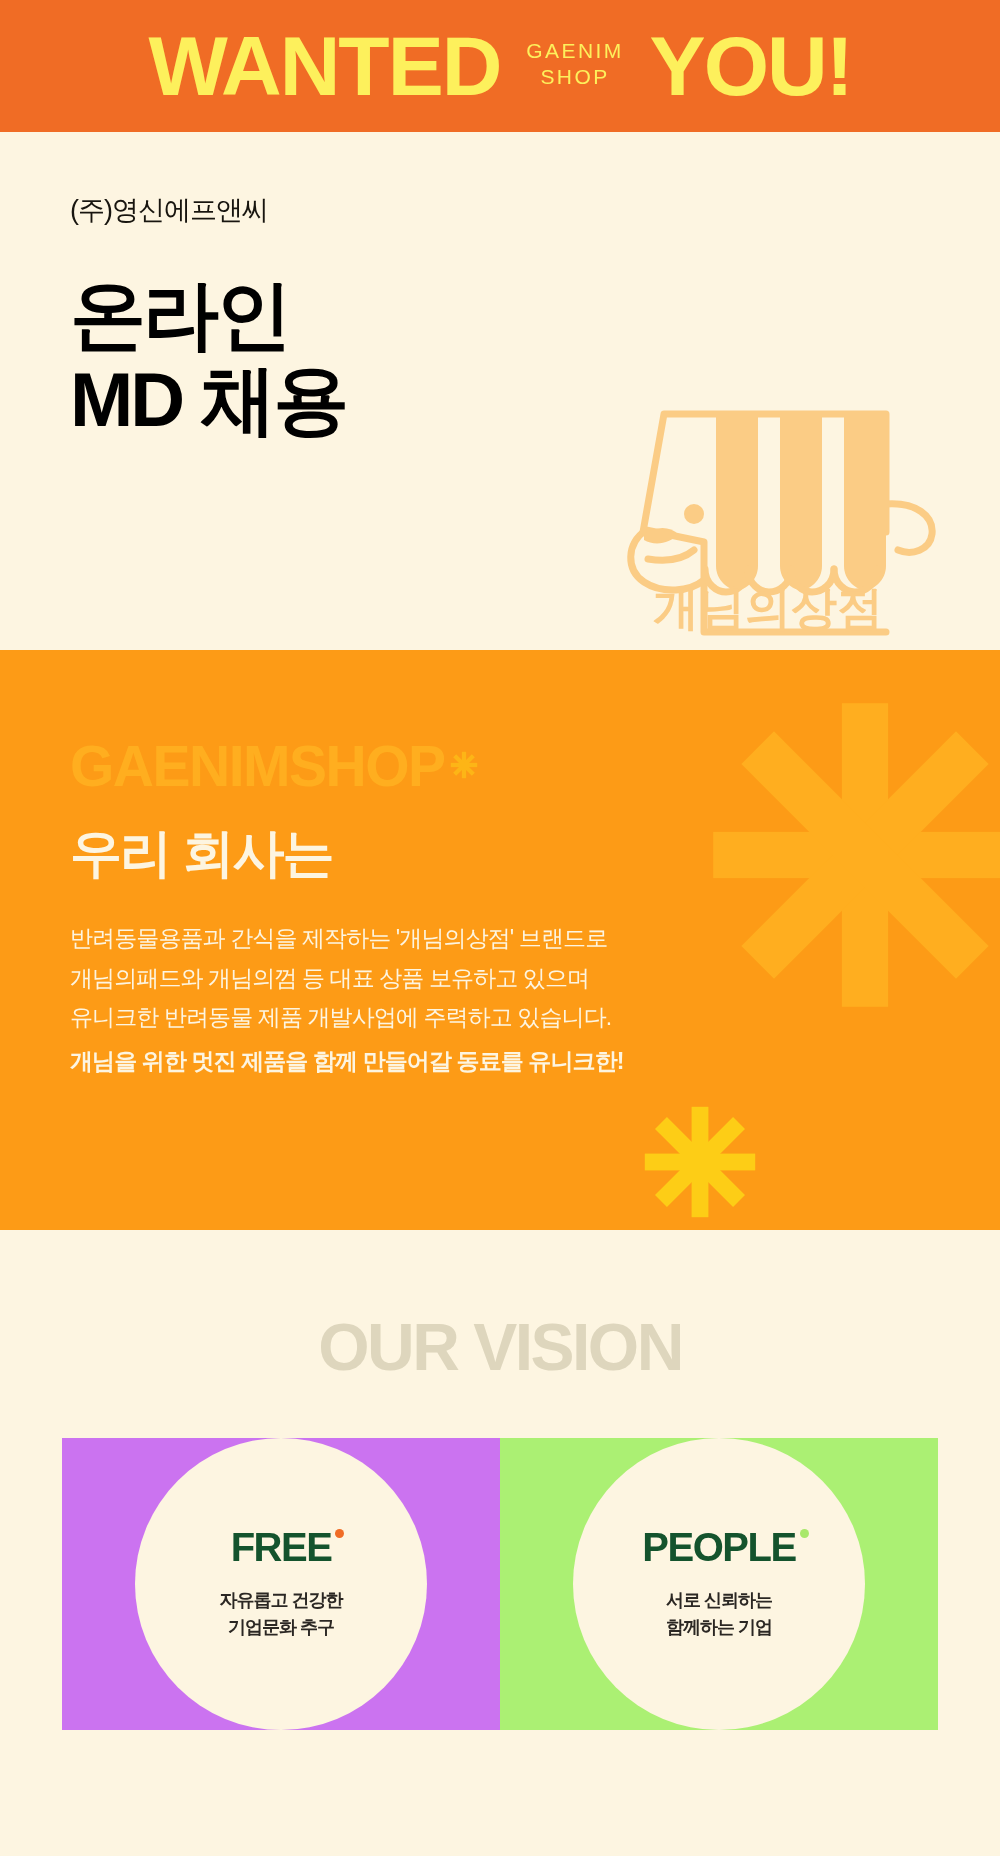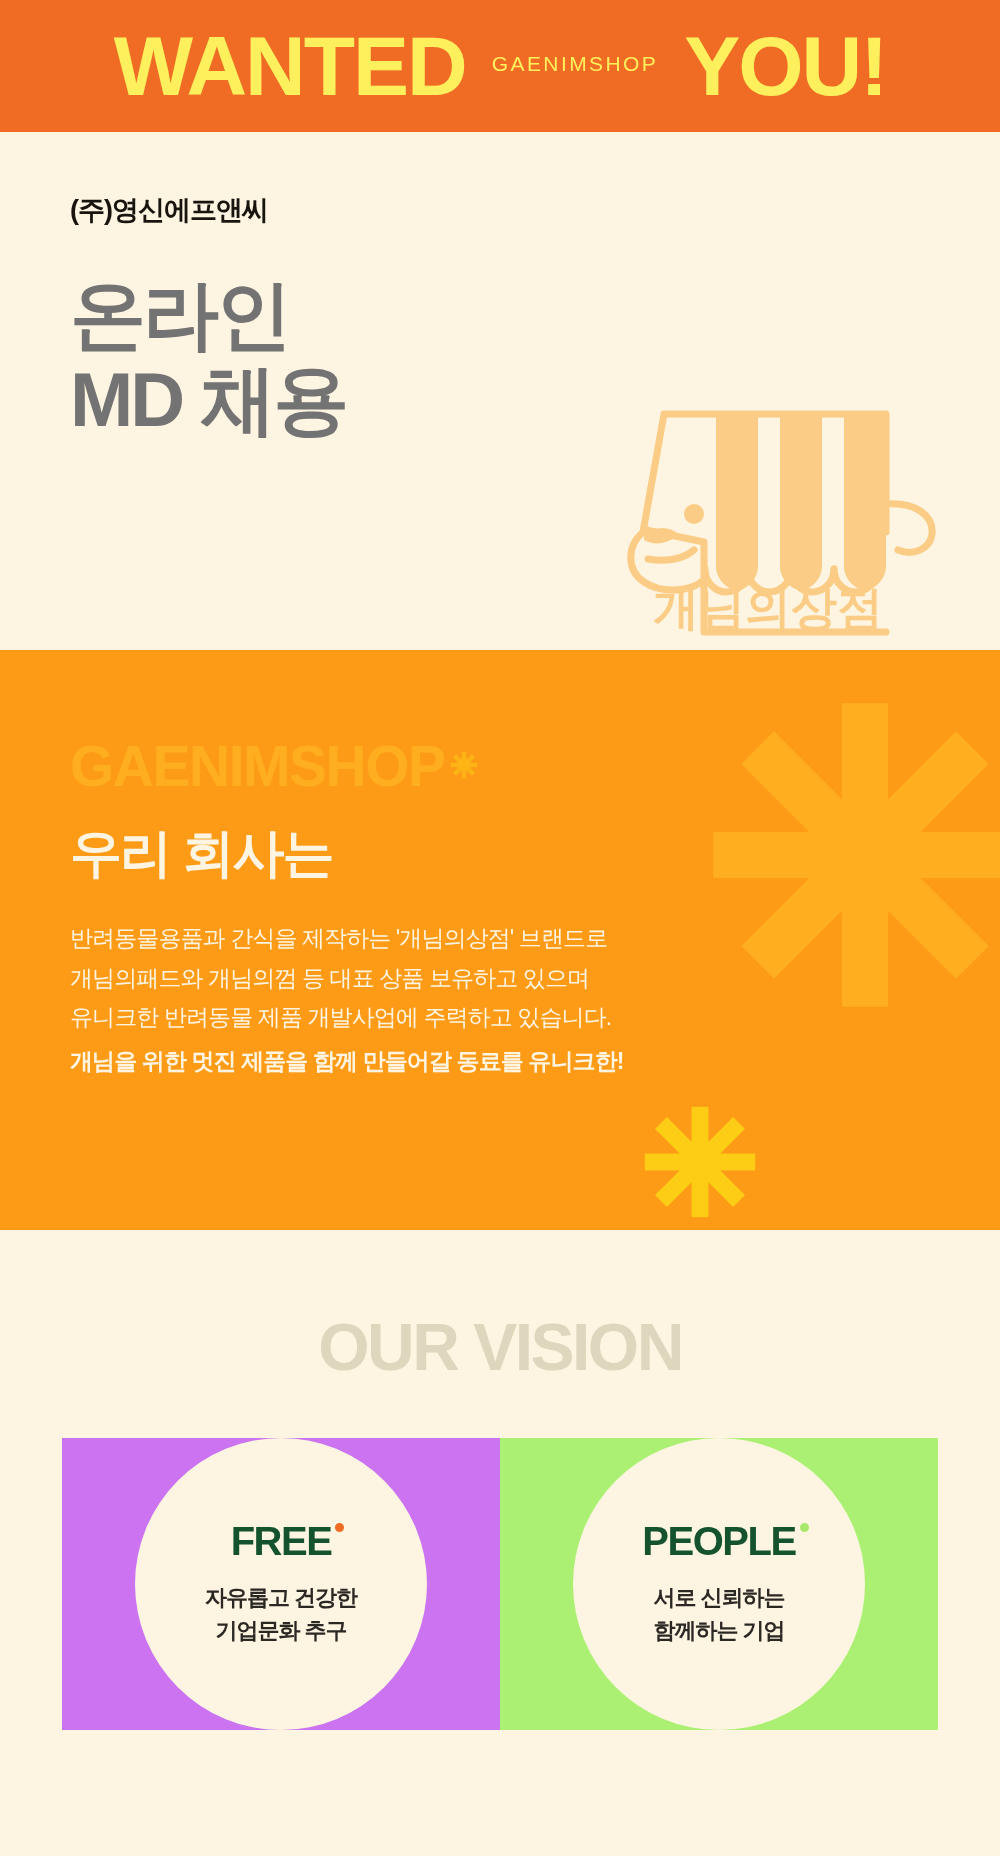--- a/index.html
+++ b/index.html
@@ -31,20 +31,21 @@
   .banner-word {
     font-size: 84px;
     font-weight: 800;
     color: #FDF05C;
     letter-spacing: -2px;
     line-height: 1;
     font-family: "Liberation Sans", sans-serif;
   }
   .banner-mid {
     display: flex;
+    flex-direction: column;
     align-items: center;
     justify-content: center;
     line-height: 1.25;
     padding-bottom: 4px;
   }
   .banner-mid span {
     font-size: 21px;
     font-weight: 400;
     color: #FDF05C;
     letter-spacing: 2.4px;
@@ -53,29 +54,29 @@
   
   .title-section {
     position: relative;
     width: 1000px;
     height: 518px;
     background: #FDF5E1;
     padding: 60px 70px 0 70px;
   }
   .company-name {
     font-size: 27px;
-    font-weight: 700;
+    font-weight: 400;
     color: #18150F;
     letter-spacing: -1px;
     margin-bottom: 44px;
   }
   .job-title {
     font-size: 76px;
     font-weight: 800;
-    color: #737373;
+    color: #000000;
     line-height: 1.12;
     letter-spacing: -3px;
   }
 
   
   .mascot {
     position: absolute;
     right: 54px;
     top: 252px;
     width: 360px;
@@ -185,21 +186,21 @@
   .card-dot {
     position: absolute;
     right: -13px;
     top: 2px;
     width: 9px;
     height: 9px;
     border-radius: 50%;
   }
   .card-desc {
     text-align: center;
-    font-size: 22px;
+    font-size: 18px;
     font-weight: 700;
     color: #2B2723;
     line-height: 1.5;
     letter-spacing: -1px;
   }
 </style>
 </head>
 <body>
 
 <div class="page">

